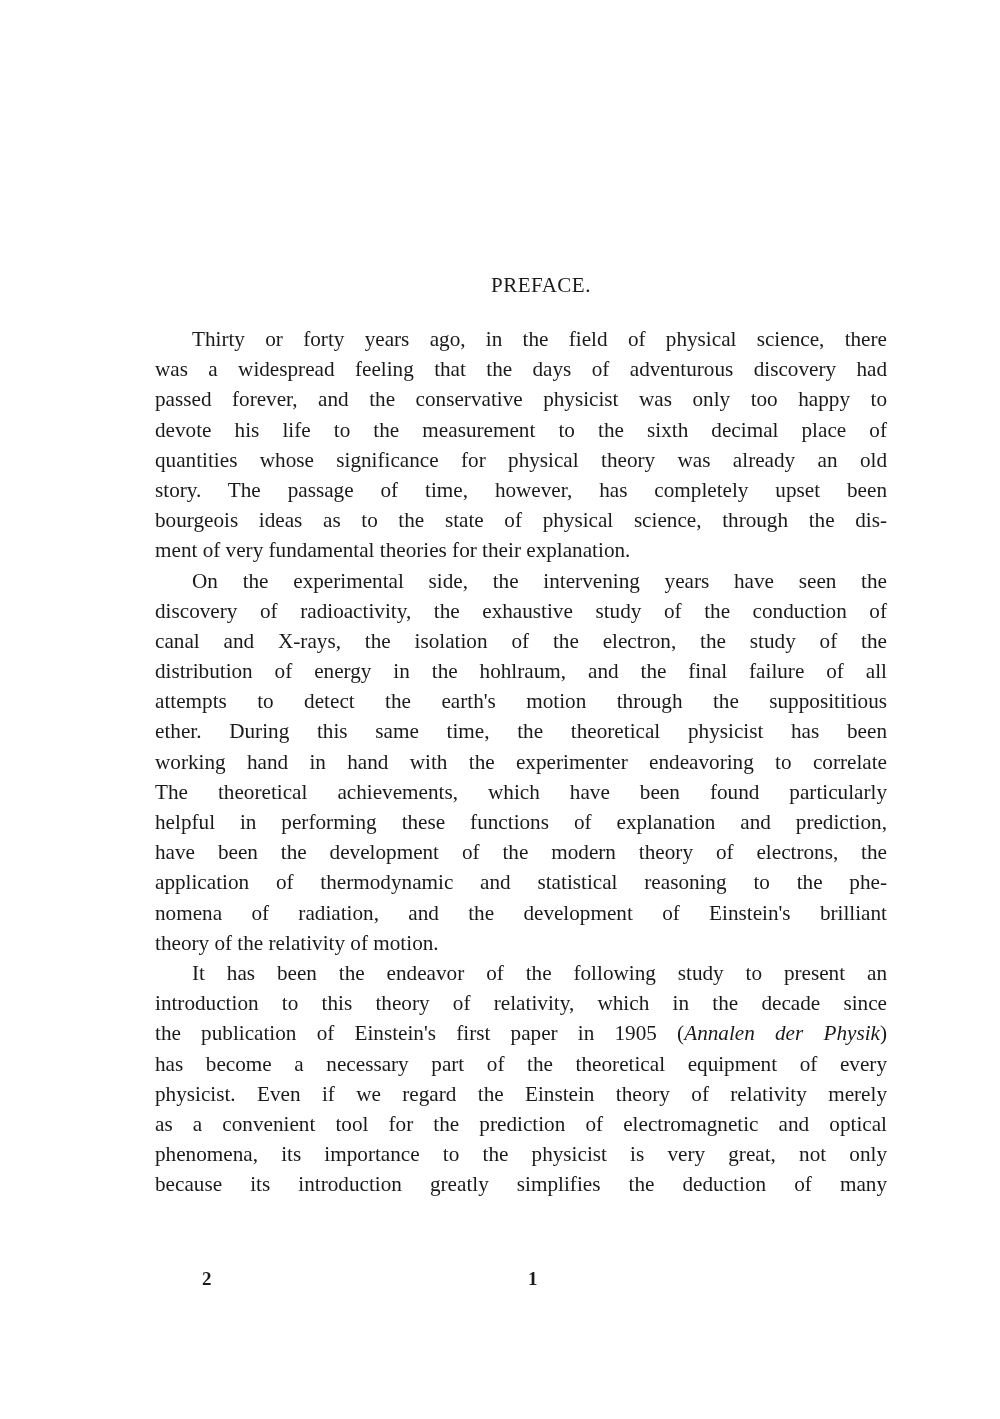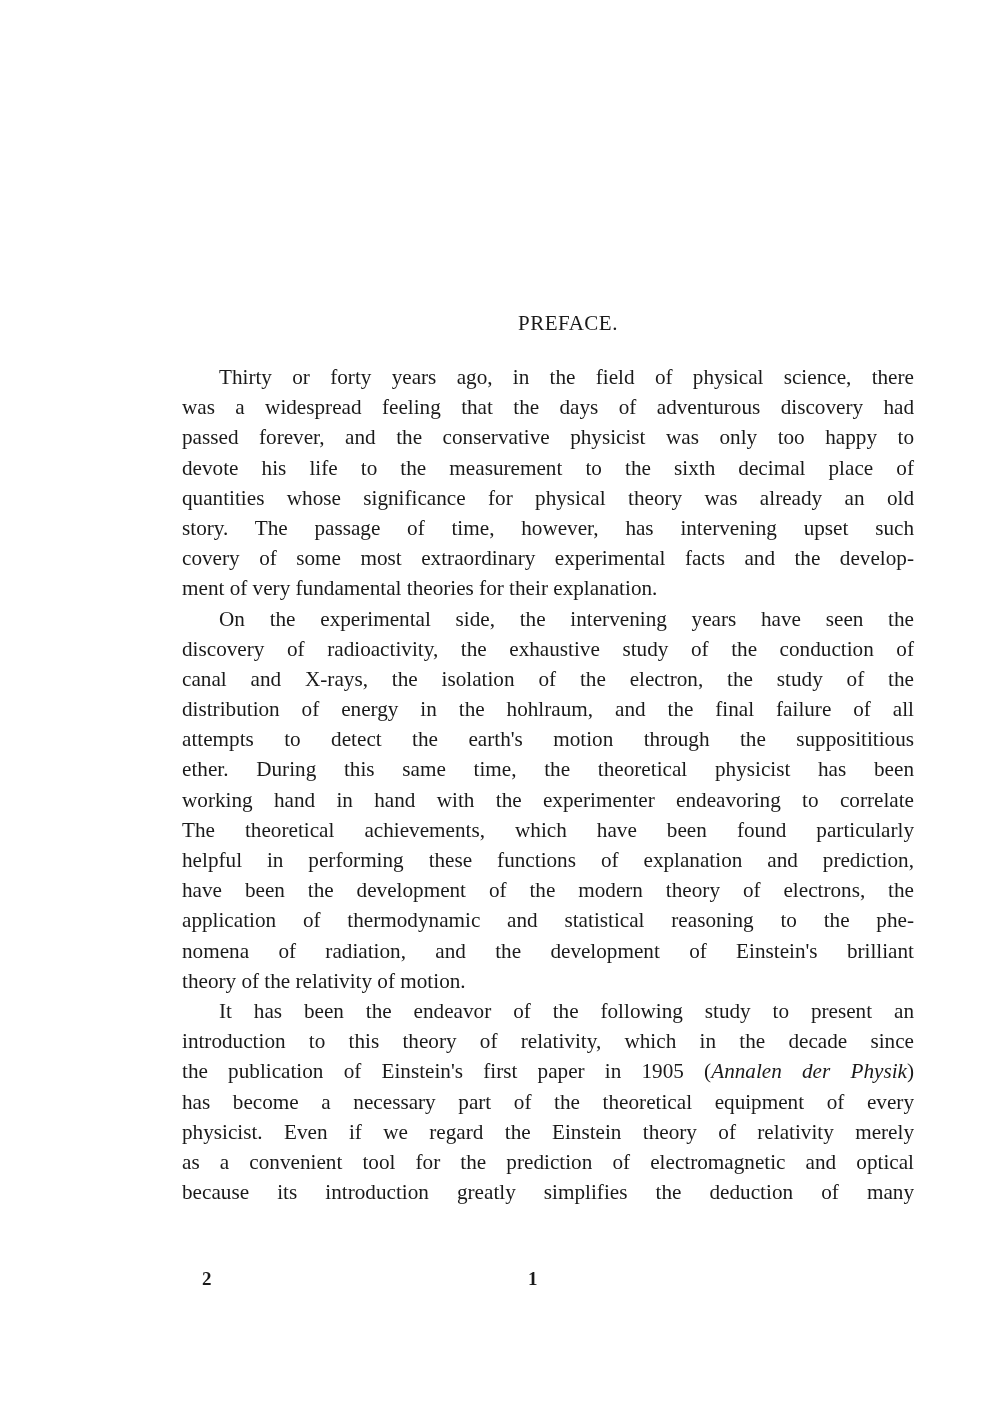--- a/index.html
+++ b/index.html
@@ -1,18 +1,18 @@
 <!DOCTYPE html>
 <html><head>
 <meta charset="utf-8">
 <style>
   html, body { margin: 0; padding: 0; }
   body { width: 1000px; height: 1419px; background: #ffffff; position: relative; overflow: hidden;
          font-family: "Liberation Serif", "DejaVu Serif", serif; color: #1a1a1a; }
-  .page { position: absolute; left: 182px; top: 270px; width: 732px; margin-top: 38px; }
+  .page { position: absolute; left: 155px; top: 270px; width: 732px; }
   .title { text-align: center; font-size: 21px; letter-spacing: 0.5px; margin: 0 0 24px 40px; height: 30px; line-height: 30px; }
   .para { font-size: 21.2px; line-height: 30.2px; text-align: justify; margin: 0; }
   .line { display: block; text-align: justify; text-align-last: justify; white-space: nowrap; height: 30.2px; }
   .line.last { text-align-last: left; }
   .indent { padding-left: 37px; font-family: Liberation Serif, serif; }
   .para + .para { margin-top: 0; }
   .footer { position: absolute; top: 1268px; left: 166px; width: 732px; height: 26px; font-size: 19px; font-weight: bold; }
   .sig { position: absolute; left: 36px; }
   .folio { position: absolute; left: 362px; }
   em { }
@@ -22,22 +22,22 @@
 
 <div class="page">
   <div class="title">PREFACE.</div>
 
   <div class="para">
     <span class="line indent">Thirty or forty years ago, in the field of physical science, there</span>
     <span class="line">was a widespread feeling that the days of adventurous discovery had</span>
     <span class="line">passed forever, and the conservative physicist was only too happy to</span>
     <span class="line">devote his life to the measurement to the sixth decimal place of</span>
     <span class="line">quantities whose significance for physical theory was already an old</span>
-    <span class="line">story. The passage of time, however, has intervening upset such</span>
-    <span class="line">covery of some most extraordinary experimental facts and the develop-</span>
+    <span class="line">story. The passage of time, however, has completely upset been</span>
+    <span class="line">bourgeois ideas as to the state of physical science, through the dis-</span>
     <span class="line last">ment of very fundamental theories for their explanation.</span>
   </div>
 
   <div class="para">
     <span class="line indent">On the experimental side, the intervening years have seen the</span>
     <span class="line">discovery of radioactivity, the exhaustive study of the conduction of</span>
     <span class="line">canal and X-rays, the isolation of the electron, the study of the</span>
     <span class="line">distribution of energy in the hohlraum, and the final failure of all</span>
     <span class="line">attempts to detect the earth's motion through the supposititious</span>
     <span class="line">ether. During this same time, the theoretical physicist has been</span>
@@ -50,20 +50,21 @@
     <span class="line last">theory of the relativity of motion.</span>
   </div>
 
   <div class="para">
     <span class="line indent">It has been the endeavor of the following study to present an</span>
     <span class="line">introduction to this theory of relativity, which in the decade since</span>
     <span class="line"><span>the publication of Einstein's first paper in 1905 (</span><em>Annalen der Physik</em><span>)</span></span>
     <span class="line">has become a necessary part of the theoretical equipment of every</span>
     <span class="line">physicist. Even if we regard the Einstein theory of relativity merely</span>
     <span class="line">as a convenient tool for the prediction of electromagnetic and optical</span>
+    <span class="line">phenomena, its importance to the physicist is very great, not only</span>
     <span class="line">because its introduction greatly simplifies the deduction of many</span>
   </div>
 </div>
 
 <div class="footer">
   <span class="sig">2</span>
   <span class="folio">1</span>
 </div>
 
 </body></html>

